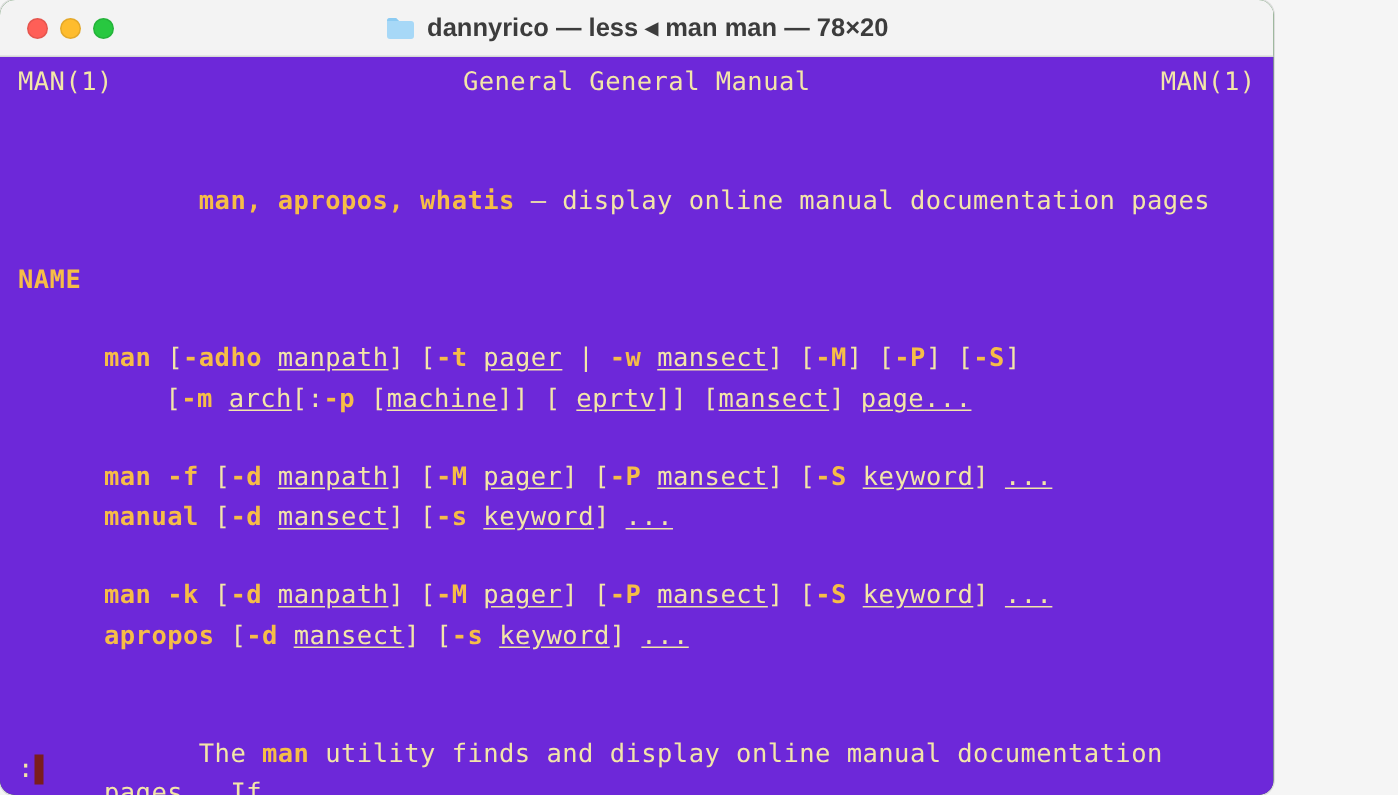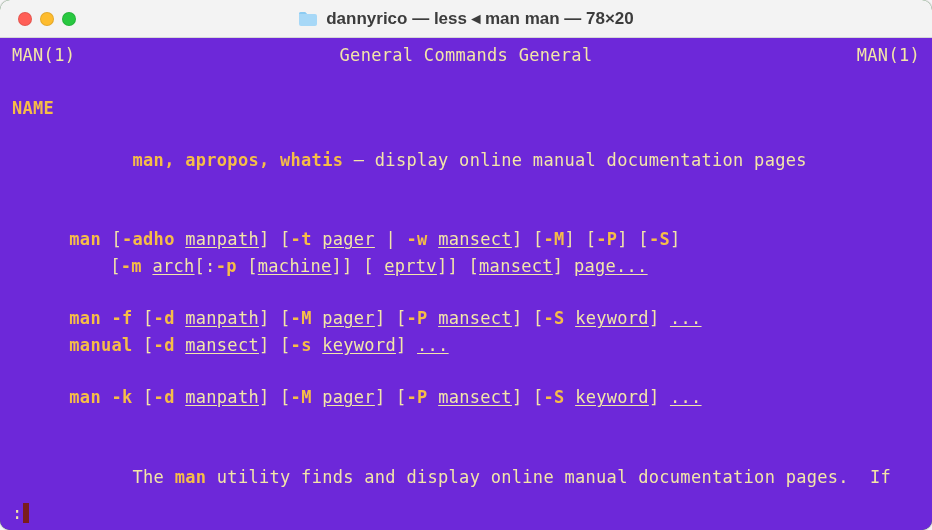--- a/index.html
+++ b/index.html
@@ -9,21 +9,21 @@
     }
     body {
       width: 932px;
       height: 530px;
       font-family: "Menlo", "Monaco", "Consolas", monospace;
       background: #f5f5f5;
       display: flex;
       flex-direction: column;
     }
     .window {
-      width: 932px;
+      width: 849px;
       height: 530px;
       border-radius: 10px;
       overflow: hidden;
       background: #2a702a;
       box-shadow: 0 0 0 1px rgba(0,0,0,0.1);
       display: flex;
       flex-direction: column;
     }
     .titlebar {
       height: 38px;
@@ -145,39 +145,40 @@
             <path fill="#8ccbf2" d="M1 3 a2 2 0 0 1 2-2 h4 l2 2 H1 Z"></path>
           </svg>
       </span>
       <span class="title-text">dannyrico — less ◂ man man — 78×20</span>
     </div>
   </div>
 
   <div class="terminal">
     <div class="term-header line">
       <span>MAN(1)</span>
-      <span>General Commands General</span>
+      <span>General General Manual</span>
       <span>MAN(1)</span>
     </div>
     <div class="blank"></div>
 
-    <div class="line section-heading">NAME</div>
     <div class="line indent">
       <span class="bold-term">man, apropos, whatis</span><span> – display online manual documentation pages</span>
     </div>
+    <div class="line section-heading">NAME</div>
     <div class="blank"></div>
 
     <div id="synopsis-container">
         <div class="line indent"><span class="bold-term">man</span><span> [</span><span class="bold-term">-adho</span><span> </span><span class="underline-term">manpath</span><span>] [</span><span class="bold-term">-t</span><span> </span><span class="underline-term">pager</span><span> | </span><span class="bold-term">-w</span><span> </span><span class="underline-term">mansect</span><span>] [</span><span class="bold-term">-M</span><span>] [</span><span class="bold-term">-P</span><span>] [</span><span class="bold-term">-S</span><span>]</span></div>
         <div class="line indent2"><span>[</span><span class="bold-term">-m</span><span> </span><span class="underline-term">arch</span><span>[:</span><span class="bold-term">-p</span><span> [</span><span class="underline-term">machine</span><span>]] [</span><span> </span><span class="underline-term">eprtv</span><span>]] [</span><span class="underline-term">mansect</span><span>] </span><span class="underline-term">page</span><span></span><span class="underline-term">...</span></div>
         <div class="blank"></div>
         <div class="line indent"><span class="bold-term">man -f</span><span> [</span><span class="bold-term">-d</span><span> </span><span class="underline-term">manpath</span><span>] [</span><span class="bold-term">-M</span><span> </span><span class="underline-term">pager</span><span>] [</span><span class="bold-term">-P</span><span> </span><span class="underline-term">mansect</span><span>] [</span><span class="bold-term">-S</span><span> </span><span class="underline-term">keyword</span><span>] </span><span class="underline-term">...</span></div>
         <div class="line indent"><span class="bold-term">manual</span><span> [</span><span class="bold-term">-d</span><span> </span><span class="underline-term">mansect</span><span>] [</span><span class="bold-term">-s</span><span> </span><span class="underline-term">keyword</span><span>] </span><span class="underline-term">...</span></div>
         <div class="blank"></div>
         <div class="line indent"><span class="bold-term">man -k</span><span> [</span><span class="bold-term">-d</span><span> </span><span class="underline-term">manpath</span><span>] [</span><span class="bold-term">-M</span><span> </span><span class="underline-term">pager</span><span>] [</span><span class="bold-term">-P</span><span> </span><span class="underline-term">mansect</span><span>] [</span><span class="bold-term">-S</span><span> </span><span class="underline-term">keyword</span><span>] </span><span class="underline-term">...</span></div>
+        <div class="line indent"><span class="bold-term">apropos</span><span> [</span><span class="bold-term">-d</span><span> </span><span class="underline-term">mansect</span><span>] [</span><span class="bold-term">-s</span><span> </span><span class="underline-term">keyword</span><span>] </span><span class="underline-term">...</span></div>
       </div>
     <div class="blank"></div>
 
     <div class="line indent">
       <span>The </span><span class="bold-term">man</span><span> utility finds and display online manual documentation pages.  If</span>
     </div>
 
     <div class="status-line">
       <span class="status-colon">:</span>
         <span class="cursor"></span>

